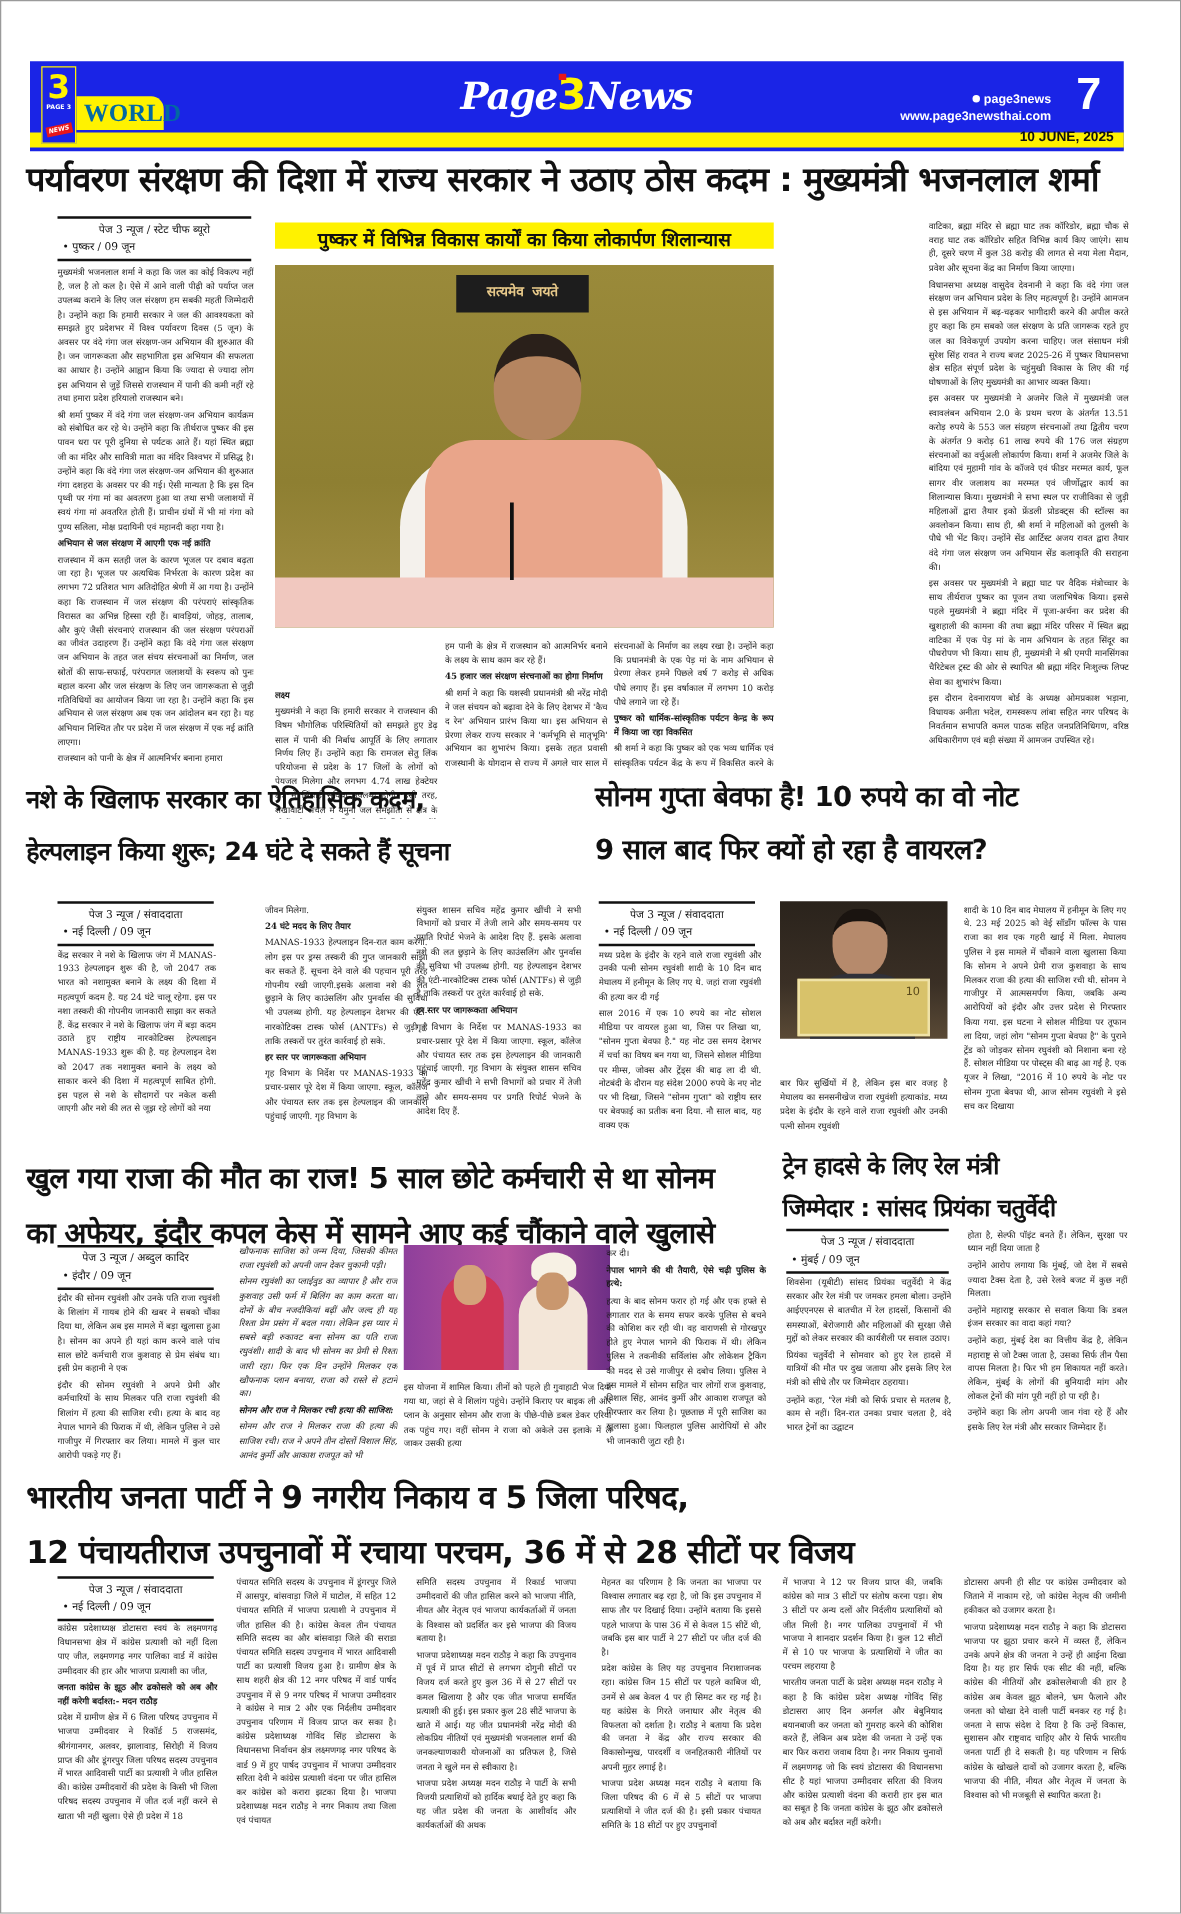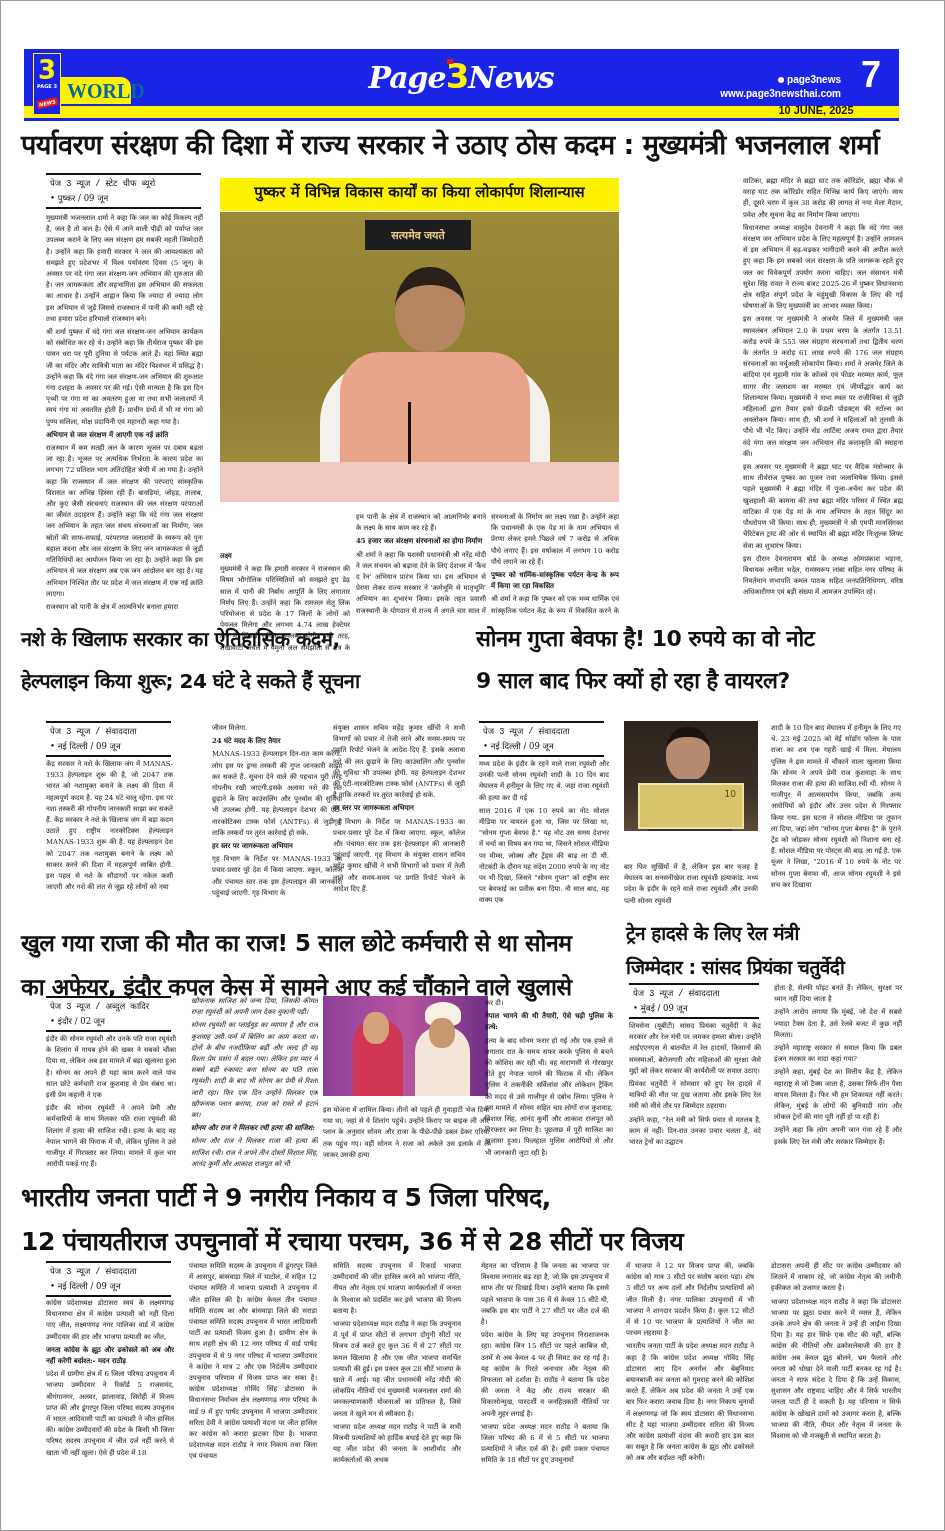--- a/index.html
+++ b/index.html
@@ -17,45 +17,45 @@
   .logo-news { display: inline-block; background: #e8161b; color: #fff; font-family: "DejaVu Sans", sans-serif; font-weight: bold; font-style: italic; font-size: 5px; padding: 1px 2px; transform: rotate(-12deg); margin-top: 3px; }
   .section-tab { position: absolute; left: 60px; top: 76px; width: 70px; height: 27px; background: #fff200; border-top-right-radius: 10px; }
   .section-label { position: absolute; left: 66px; top: 79px; color: #0369a1; font-family: "Liberation Serif", serif; font-weight: bold; font-size: 20px; }
   .brand { position: absolute; left: 200px; top: 55px; width: 520px; text-align: center; color: #fff; font-family: "DejaVu Serif", serif; font-weight: bold; font-style: italic; font-size: 30px; letter-spacing: -1px; }
   .brand .three { color: #fff200; font-family: "DejaVu Sans", sans-serif; font-style: normal; font-size: 34px; position: relative; }
   .brand .three::before { content: ""; position: absolute; left: 1px; top: 3px; width: 6px; height: 5px; background: #e8161b; }
   .social { position: absolute; left: 700px; top: 73px; width: 140px; color: #fff; font-family: "Liberation Sans", sans-serif; font-size: 10px; font-weight: bold; text-align: right; }
   .social .dot { display: inline-block; width: 6px; height: 6px; border-radius: 50%; background: #fff; margin-right: 3px; }
   .url { position: absolute; left: 660px; top: 87px; width: 180px; color: #fff; font-family: "Liberation Sans", sans-serif; font-size: 10px; font-weight: bold; text-align: right; }
   .pagenum { position: absolute; left: 860px; top: 54px; color: #fff; font-family: "Liberation Sans", sans-serif; font-weight: bold; font-size: 36px; line-height: 40px; }
-  .date { position: absolute; left: 740px; top: 103px; width: 150px; color: #111; font-family: "Liberation Sans", sans-serif; font-weight: bold; font-size: 11px; text-align: center; }
+  .date { position: absolute; left: 740px; top: 103px; width: 150px; color: #111; font-family: "Liberation Sans", sans-serif; font-weight: bold; font-size: 11px; text-align: right; }
 
   
   .hl { position: absolute; font-family: "DejaVu Sans", sans-serif; font-weight: bold; color: #111; letter-spacing: -0.5px; }
   .hl-main { left: 20px; top: 124px; width: 905px; font-size: 27px; line-height: 40px; }
   .hl-2 { left: 20px; top: 617px; width: 430px; font-size: 20px; line-height: 42px; }
   .hl-3 { left: 475px; top: 617px; width: 455px; font-size: 22px; line-height: 42px; }
   .hl-4 { left: 20px; top: 920px; width: 590px; font-size: 23px; line-height: 44px; }
   .hl-5 { left: 625px; top: 915px; width: 305px; font-size: 19px; line-height: 34px; }
   .hl-6 { left: 20px; top: 1175px; width: 905px; font-size: 25px; line-height: 44px; }
 
   
   .byline { position: absolute; border-top: 2px solid #111; border-bottom: 2px solid #111; padding: 2px 4px; font-size: 8.5px; line-height: 14px; font-family: "DejaVu Serif", serif; }
   .byline .place::before { content: "• "; }
-  .byline .src { text-align: left; display: block; font-family: Liberation Mono, monospace; }
+  .byline .src { text-align: center; display: block; }
 
   
   .col { position: absolute; font-family: "DejaVu Serif", serif; font-size: 6.9px; line-height: 11.2px; text-align: justify; color: #1a1a1a; overflow: hidden; }
   .col p { margin-bottom: 2px; }
   .col .sub { font-weight: bold; }
 
   
-  .photo-banner { position: absolute; left: 219px; top: 177px; width: 399px; height: 33px; background: #fff200; color: #111; font-family: "DejaVu Sans", sans-serif; font-weight: bold; font-size: 15px; line-height: 28px; text-align: center; }
+  .photo-banner { position: absolute; left: 219px; top: 177px; width: 399px; height: 21px; background: #fff200; color: #111; font-family: "DejaVu Sans", sans-serif; font-weight: bold; font-size: 15px; line-height: 28px; text-align: center; }
   .photo-cm { position: absolute; left: 219px; top: 211px; width: 399px; height: 290px; background: linear-gradient(180deg, #9a8a3a 0%, #8e7f32 60%, #a49045 100%); overflow: hidden; }
-  .plaque { position: absolute; left: 145px; top: 8px; width: 106px; height: 30px; background: #1d1d1d; color: #e7c98a; font-family: Liberation Sans, sans-serif; font-weight: bold; font-size: 11px; line-height: 30px; text-align: center; }
+  .plaque { position: absolute; left: 145px; top: 8px; width: 106px; height: 30px; background: #1d1d1d; color: #e7c98a; font-family: Liberation Mono, monospace; font-weight: bold; font-size: 11px; line-height: 30px; text-align: center; }
   .person-head { position: absolute; left: 175px; top: 55px; width: 70px; height: 85px; background: #b58560; border-radius: 48% 48% 45% 45%; border-top: 18px solid #2a201a; }
   .person-body { position: absolute; left: 120px; top: 140px; width: 190px; height: 130px; background: #e9a58a; border-radius: 40px 40px 0 0; }
   .person-shirt { position: absolute; left: 100px; top: 150px; width: 230px; height: 120px; background: #f4f1ec; border-radius: 60px 60px 0 0; z-index: 0; }
   .person-body { z-index: 1; }
   .desk { position: absolute; left: 0; top: 250px; width: 399px; height: 40px; background: #f1c8bf; z-index: 2; }
   .mic { position: absolute; left: 188px; top: 190px; width: 3px; height: 62px; background: #111; z-index: 3; }
 
   .photo-note { position: absolute; left: 477px; top: 753px; width: 134px; height: 110px; background: linear-gradient(180deg, #2a231c 0%, #3a2f25 60%, #5a4a36 100%); overflow: hidden; }
   .note-face { position: absolute; left: 42px; top: 6px; width: 44px; height: 54px; background: #b68a6c; border-radius: 45%; border-top: 10px solid #1a1410; }
   .note-shirt { position: absolute; left: 24px; top: 58px; width: 84px; height: 60px; background: #2f3038; border-radius: 30px 30px 0 0; }
@@ -189,21 +189,21 @@
   <div class="col" style="left:770px; top:722px; width:130px; height:191px;">
     <p>शादी के 10 दिन बाद मेघालय में हनीमून के लिए गए थे. 23 मई 2025 को वेई सॉडॉंग फॉल्स के पास राजा का शव एक गहरी खाई में मिला. मेघालय पुलिस ने इस मामले में चौंकाने वाला खुलासा किया कि सोनम ने अपने प्रेमी राज कुशवाहा के साथ मिलकर राजा की हत्या की साजिश रची थी. सोनम ने गाजीपुर में आत्मसमर्पण किया, जबकि अन्य आरोपियों को इंदौर और उत्तर प्रदेश से गिरफ्तार किया गया. इस घटना ने सोशल मीडिया पर तूफान ला दिया, जहां लोग "सोनम गुप्ता बेवफा है" के पुराने ट्रेंड को जोड़कर सोनम रघुवंशी को निशाना बना रहे हैं. सोशल मीडिया पर पोस्ट्स की बाढ़ आ गई है. एक यूजर ने लिखा, "2016 में 10 रुपये के नोट पर सोनम गुप्ता बेवफा थी, आज सोनम रघुवंशी ने इसे सच कर दिखाया</p>
   </div>
 
   <div class="hl hl-4">
     <div>खुल गया राजा की मौत का राज! 5 साल छोटे कर्मचारी से था सोनम</div>
     <div>का अफेयर, इंदौर कपल केस में सामने आए कई चौंकाने वाले खुलासे</div>
   </div>
   <div class="byline" style="left:45px; top:995px; width:125px;">
     <span class="src">पेज 3 न्यूज / अब्दुल कादिर</span>
-    <span class="place">इंदौर / 02 जून</span>
+    <span class="place">इंदौर / 09 जून</span>
   </div>
   <div class="col" style="left:45px; top:1033px; width:130px; height:140px;">
     <p>इंदौर की सोनम रघुवंशी और उनके पति राजा रघुवंशी के शिलांग में गायब होने की खबर ने सबको चौंका दिया था, लेकिन अब इस मामले में बड़ा खुलासा हुआ है। सोनम का अपने ही यहां काम करने वाले पांच साल छोटे कर्मचारी राज कुशवाह से प्रेम संबंध था। इसी प्रेम कहानी ने एक</p>
     <p>इंदौर की सोनम रघुवंशी ने अपने प्रेमी और कर्मचारियों के साथ मिलकर पति राजा रघुवंशी की शिलांग में हत्या की साजिश रची। हत्या के बाद वह नेपाल भागने की फिराक में थी, लेकिन पुलिस ने उसे गाजीपुर में गिरफ्तार कर लिया। मामले में कुल चार आरोपी पकड़े गए हैं।</p>
   </div>
   <div class="col" style="left:190px; top:995px; width:127px; height:178px;font-style:italic;">
     <p>खौफनाक साजिश को जन्म दिया, जिसकी कीमत राजा रघुवंशी को अपनी जान देकर चुकानी पड़ी।</p>
     <p>सोनम रघुवंशी का प्लाईवुड का व्यापार है और राज कुशवाह उसी फर्म में बिलिंग का काम करता था। दोनों के बीच नजदीकियां बढ़ीं और जल्द ही यह रिश्ता प्रेम प्रसंग में बदल गया। लेकिन इस प्यार में सबसे बड़ी रुकावट बना सोनम का पति राजा रघुवंशी। शादी के बाद भी सोनम का प्रेमी से रिश्ता जारी रहा। फिर एक दिन उन्होंने मिलकर एक खौफनाक प्लान बनाया, राजा को रास्ते से हटाने का।</p>
     <p class="sub">सोनम और राज ने मिलकर रची हत्या की साजिश:</p>
     <p>सोनम और राज ने मिलकर राजा की हत्या की साजिश रची। राज ने अपने तीन दोस्तों विशाल सिंह, आनंद कुर्मी और आकाश राजपूत को भी</p>

